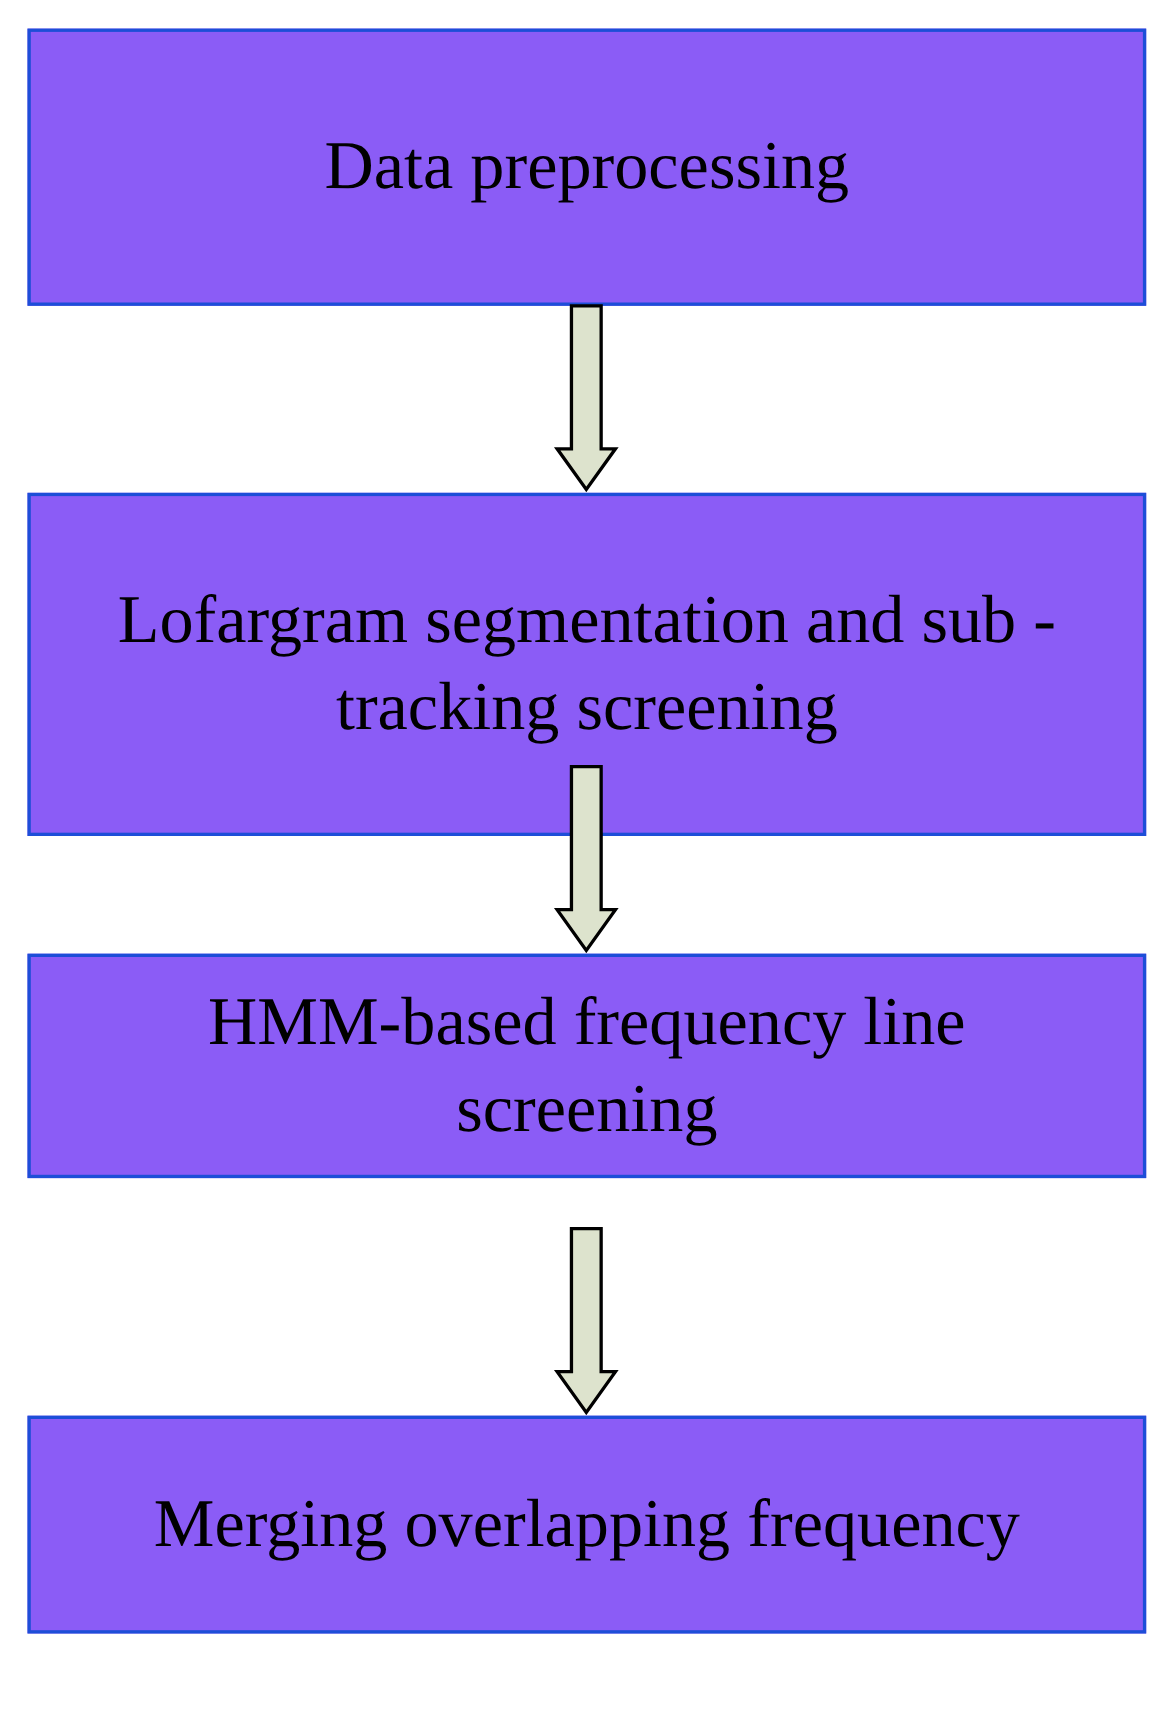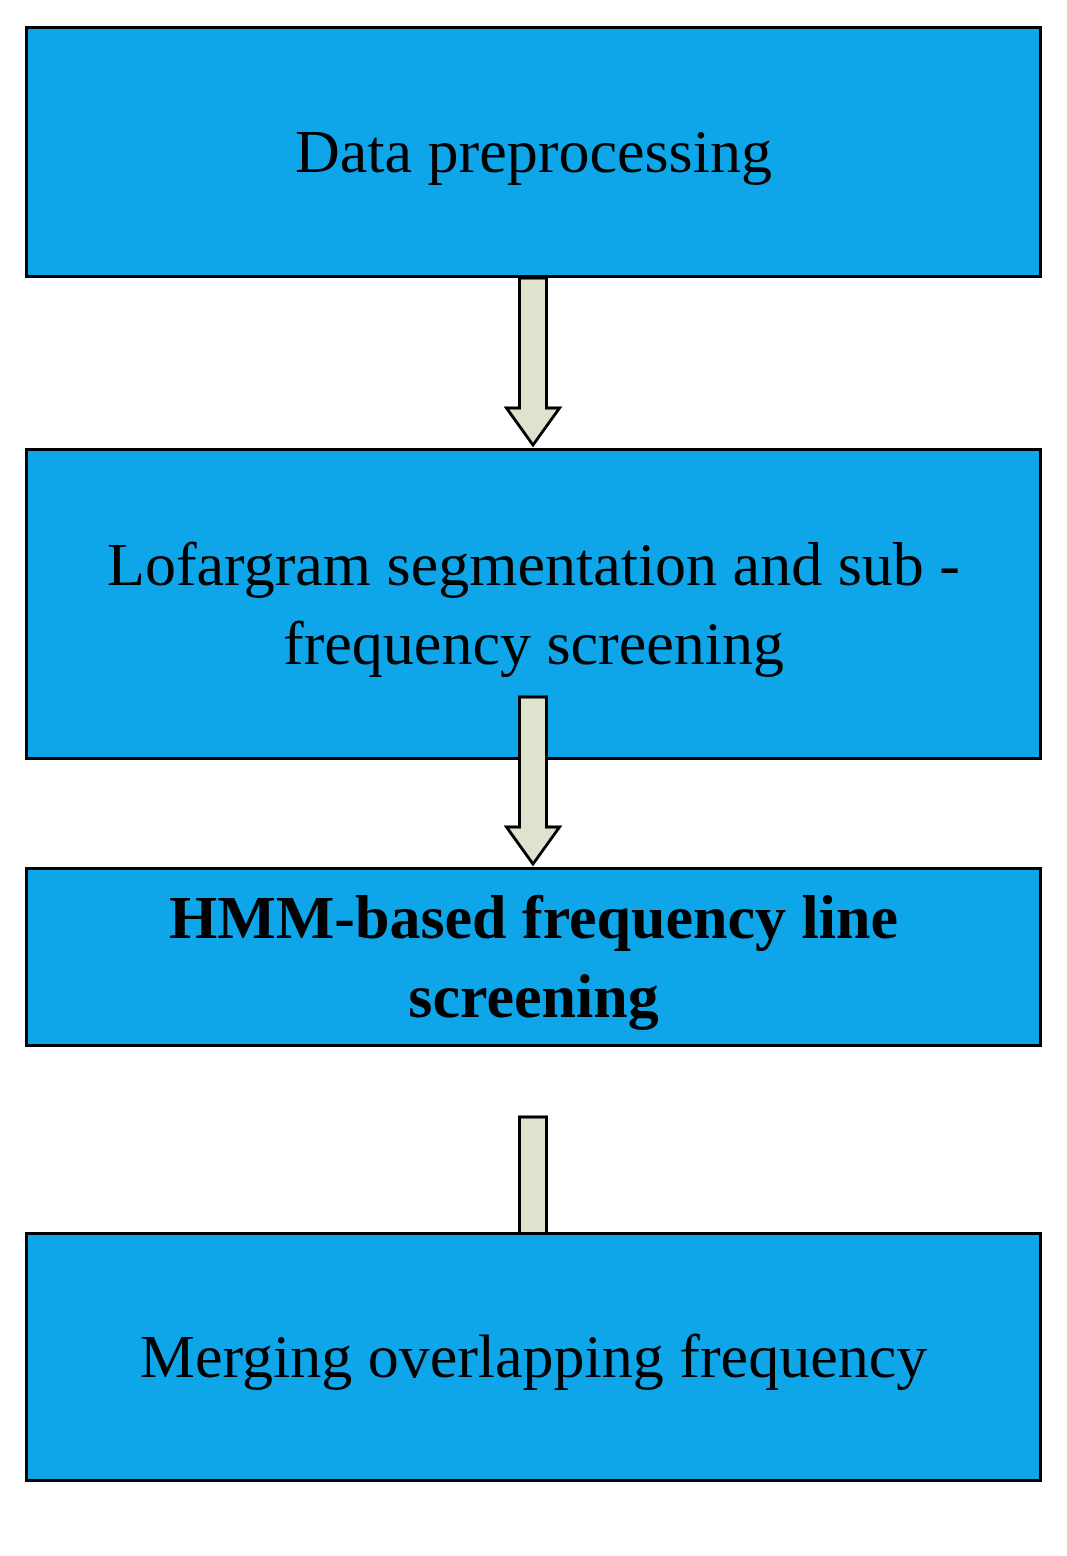--- a/index.html
+++ b/index.html
@@ -12,40 +12,40 @@
     width: 1067px;
     height: 1556px;
     background: #ffffff;
     overflow: hidden;
   }
   .flow-box {
     position: absolute;
     left: 25px;
     width: 1017px;
     box-sizing: border-box;
-    background: #0ea5e9;
-    border: 3px solid #000000;
+    background: #8b5cf6;
+    border: 3px solid #1d4ed8;
     display: flex;
     flex-direction: column;
     justify-content: center;
     align-items: center;
     text-align: center;
     font-family: "Liberation Serif", "DejaVu Serif", serif;
     font-size: 62px;
     line-height: 1.28;
     color: #000000;
   }
   .flow-box .line {
     display: block;
     white-space: nowrap;
   }
   #box-1 { top: 26px;  height: 252px; }
   #box-2 { top: 448px; height: 312px; }
-  #box-3 { top: 867px; height: 180px; font-weight: bold; }
-  #box-4 { top: 1232px; height: 250px; }
+  #box-3 { top: 867px; height: 204px; }
+  #box-4 { top: 1287px; height: 198px; }
 
   .flow-arrow {
     position: absolute;
     left: 505px;
     width: 56px;
     height: 170px;
   }
   #arrow-1 { top: 278px; }
   #arrow-2 { top: 697px; }
   #arrow-3 { top: 1117px; }
@@ -72,21 +72,21 @@
   </div>
 
   <div class="flow-arrow" id="arrow-1">
     <svg viewBox="0 0 56 170" xmlns="http://www.w3.org/2000/svg">
       <polygon points="14.5,0 41.5,0 41.5,130 54.5,130 28,167 1.5,130 14.5,130" fill="#dde3cd"></polygon>
     </svg>
   </div>
 
   <div class="flow-box" id="box-2">
     <span class="line">Lofargram segmentation and sub -</span>
-    <span class="line">frequency screening</span>
+    <span class="line">tracking screening</span>
   </div>
 
   <div class="flow-arrow" id="arrow-2">
     <svg viewBox="0 0 56 170" xmlns="http://www.w3.org/2000/svg">
       <polygon points="14.5,0 41.5,0 41.5,130 54.5,130 28,167 1.5,130 14.5,130" fill="#dde3cd"></polygon>
     </svg>
   </div>
 
   <div class="flow-box" id="box-3">
     <span class="line">HMM-based frequency line</span>

